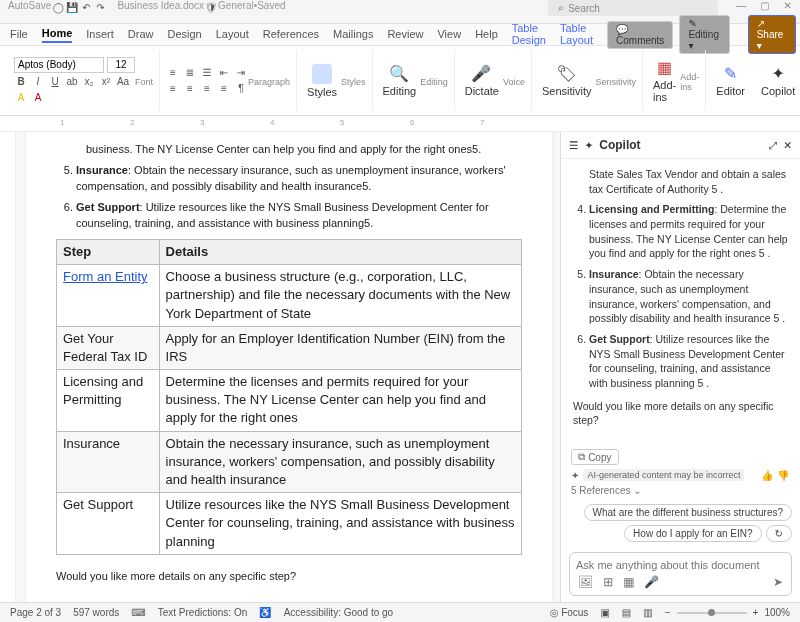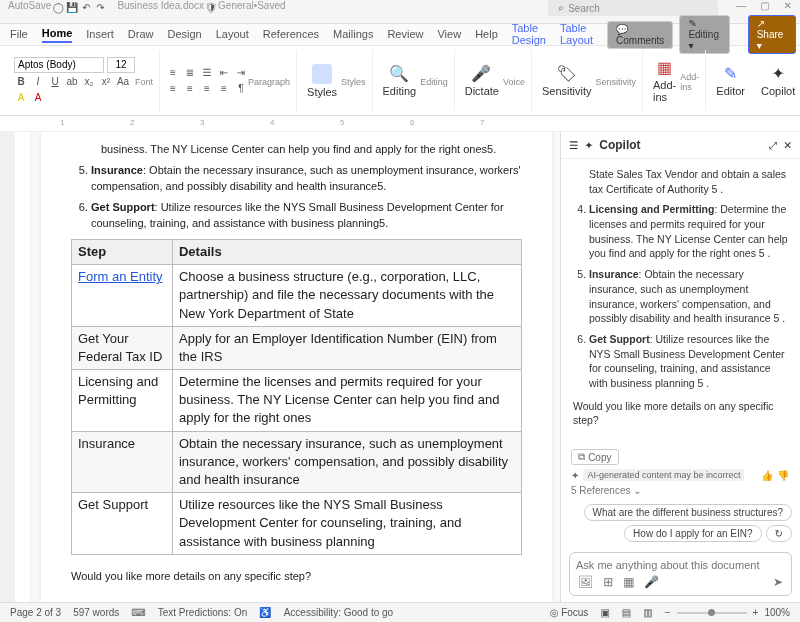--- a/index.html
+++ b/index.html
@@ -23,21 +23,21 @@
 .rgroup.last { border-right: none; }
 .fontrow { display: flex; gap: 3px; align-items: center; }
 .fontsel { width: 90px; height: 16px; border: 1px solid #ccc; font-size: 10px; padding: 0 3px; background: #fff; }
 .sizesel { width: 28px; height: 16px; border: 1px solid #ccc; font-size: 10px; text-align: center; background: #fff; }
 .icn { width: 14px; height: 14px; display: inline-flex; align-items: center; justify-content: center; color: #555; font-size: 10px; }
 .bigbtn { display: flex; flex-direction: column; align-items: center; gap: 2px; padding: 2px 4px; cursor:pointer;}
 .bigbtn svg, .bigbtn .sq { width: 20px; height: 20px; }
 .sq { background: #d0d3ff; border-radius: 3px; }
 .ruler { height: 16px; background: #fff; border-bottom: 1px solid #eee; position: relative; font-size: 8px; color: #aaa; padding-left: 20px; }
 .ruler span { position: absolute; top: 2px; }
-.mainrow { display: flex; height: 470px; padding-left: 15px; }
+.mainrow { display: flex; height: 470px; }
 .docarea { flex: 1; background: #f8f8f8; overflow: hidden; position: relative; padding-left: 18px; }
 .page { background: #fff; margin: 0 8px; padding: 10px 30px; height: 100%; font-size: 11px; color: #222; line-height: 1.4; box-shadow: 0 0 3px rgba(0,0,0,0.1); }
 .page ol { margin-left: 20px; }
 .page li { margin-bottom: 6px; }
 .page .bld { font-weight: bold; }
 .tbl { border-collapse: collapse; width: 100%; margin-top: 8px; font-size: 13px; }
 .tbl th, .tbl td { border: 1px solid #bbb; padding: 3px 6px; vertical-align: top; text-align: left; }
 .tbl th { background: #f0f0f0; font-weight: bold; }
 .tbl tr:nth-child(odd) td { background: #f7f7f7; }
 .followup { margin-top: 14px; }

